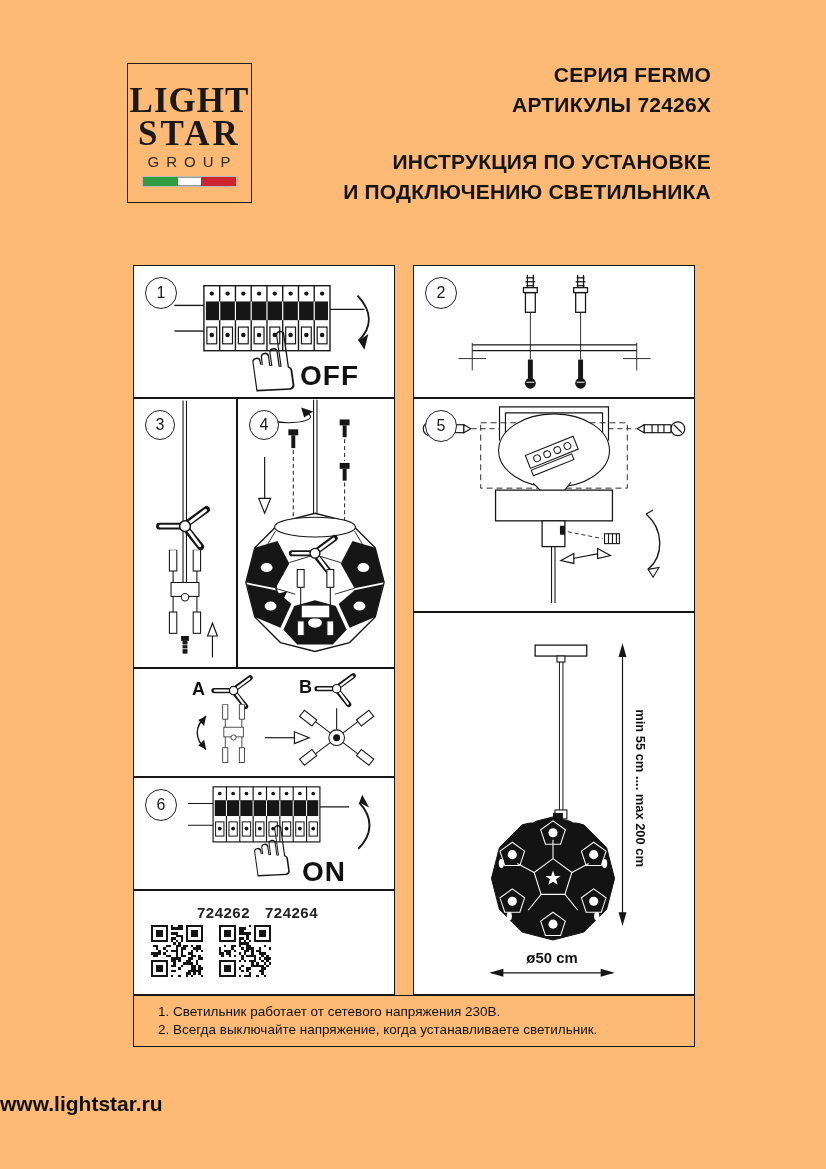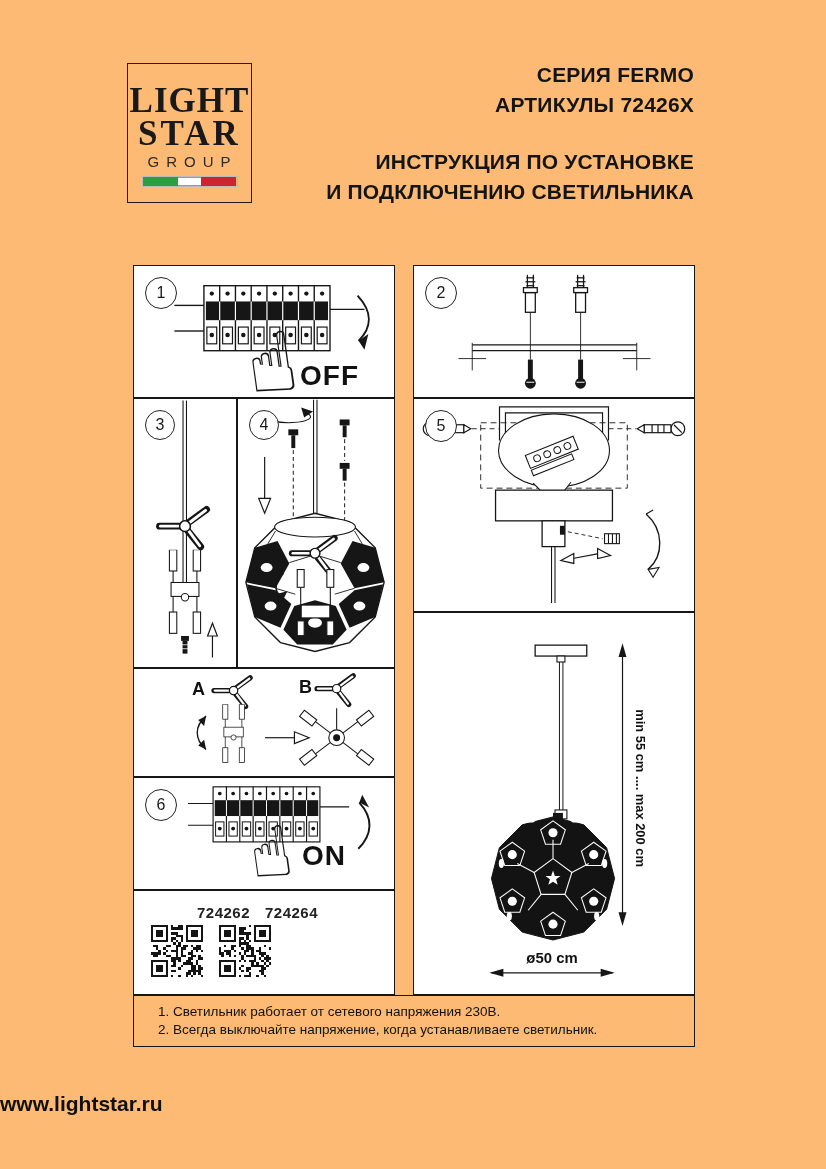--- a/index.html
+++ b/index.html
@@ -13,21 +13,21 @@
             font-size:35px;line-height:33px;letter-spacing:1px;color:#191919;}
   .logo-light{margin-top:20px;}
   .logo-star{letter-spacing:3px;}
   .logo-group{font-size:15px;letter-spacing:7px;margin-top:3px;margin-left:6px;color:#2b2b2b;}
   .flag{width:94px;height:9px;margin:6px auto 0;display:flex;border:0.5px solid #bbb;}
   .flag span{height:100%;}
   .flag .g{width:38%;background:#2f9e41;}
   .flag .w{width:24%;background:#ffffff;border-top:1px solid #999;border-bottom:1px solid #999;box-sizing:border-box;}
   .flag .r{width:38%;background:#cf2430;}
 
-  .head-text{position:absolute;right:132px;top:60px;width:470px;text-align:right;}
+  .head-text{position:absolute;right:115px;top:60px;width:470px;text-align:right;}
   .head-line{font-size:21px;font-weight:700;line-height:30px;letter-spacing:0.2px;}
   .head-title{margin-top:27px;}
 
   
   .panel{position:absolute;border:1.5px solid #161616;background:#fff;box-sizing:border-box;}
   .pnum{position:absolute;left:11px;top:11px;width:30px;height:30px;border:1.6px solid #232323;
         border-radius:50%;display:flex;align-items:center;justify-content:center;
         font-size:16px;color:#1a1a1a;background:#fff;z-index:2;}
   .diagram{position:absolute;left:0;top:0;width:100%;height:100%;}
   .state-label{position:absolute;font-size:28px;font-weight:700;letter-spacing:1px;color:#111;}
@@ -409,21 +409,21 @@
 
   <div class="panel" style="left:133px;top:777px;width:262px;height:113px;">
     <div class="pnum">6</div>
     <svg class="diagram" viewBox="0 0 262 113">
       <g transform="translate(0,-8)">
         <use href="#brk"></use>
         <path d="M227,80 C242,65 242,48 228,33" stroke="#161616" stroke-width="2" fill="none"></path>
         <polygon points="228,33 238,38 231,25" fill="#161616"></polygon>
       </g>
     </svg>
-    <span class="state-label" style="left:168px;top:62px;">ON</span>
+    <span class="state-label" style="left:168px;top:78px;">ON</span>
   </div>
 
   <div class="panel" style="left:133px;top:890px;width:262px;height:105px;">
     <span class="art-num" style="left:17px;">724262</span>
     <span class="art-num" style="left:85px;">724264</span>
     <div class="qr" style="left:17px;"><svg viewBox="0 0 21 21" width="52" height="52" shape-rendering="crispEdges" fill="#141414">
           <rect x="0" y="0" width="1" height="1"></rect>
           <rect x="1" y="0" width="1" height="1"></rect>
           <rect x="2" y="0" width="1" height="1"></rect>
           <rect x="3" y="0" width="1" height="1"></rect>

